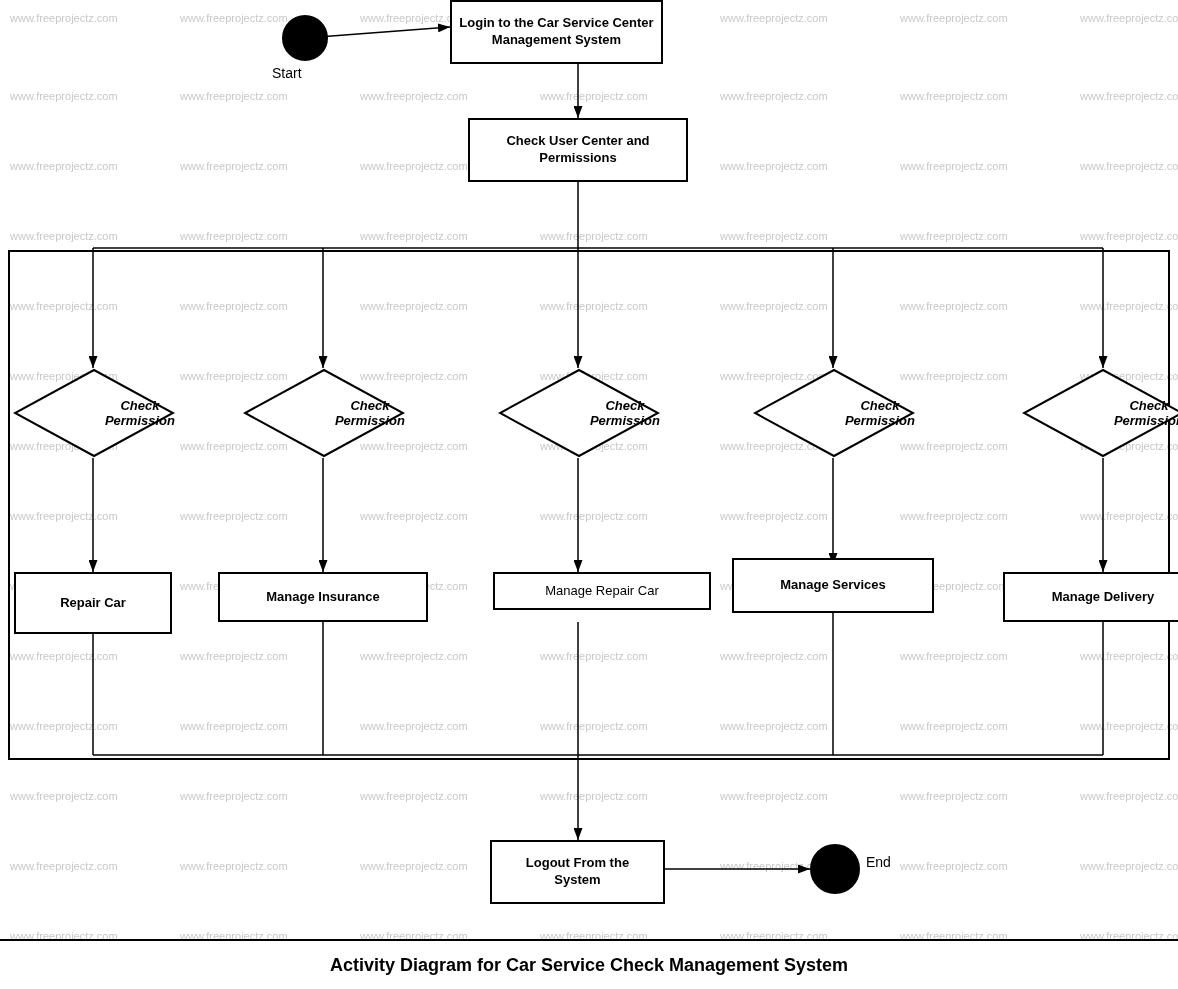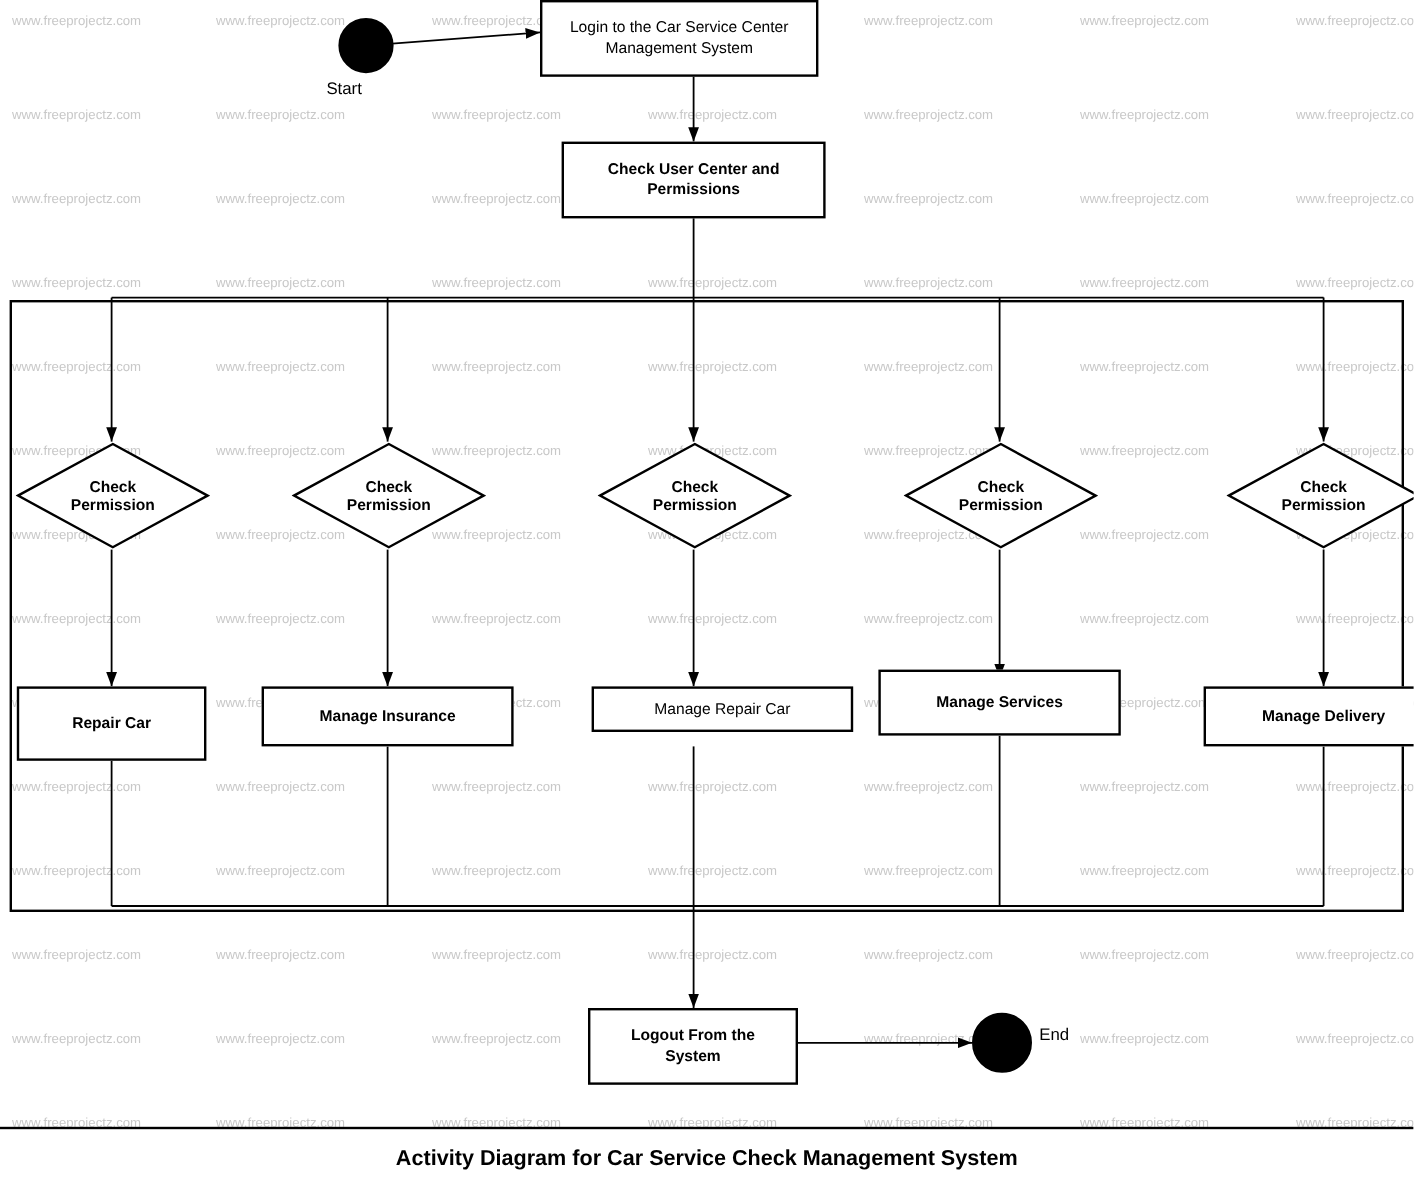--- a/index.html
+++ b/index.html
@@ -47,24 +47,25 @@
       font-weight: normal;
       line-height: 1.3;
     }
 
     .node-diamond {
       position: absolute;
       width: 160px;
       height: 90px;
       display: flex;
       align-items: center;
-      justify-content: center;
+      justify-content: flex-end;
       text-align: center;
       font-size: 13px;
       font-weight: bold;
+      font-style: italic;
     }
 
     .node-diamond svg {
       position: absolute;
       top: 0; left: 0;
     }
 
     .node-diamond .diamond-text {
       position: relative;
       z-index: 1;
@@ -287,21 +288,21 @@
 
     <line x1="578" y1="755" x2="578" y2="840" stroke="#000" stroke-width="1.5" marker-end="url(#arrowhead)"></line>
 
     <line x1="648" y1="869" x2="810" y2="869" stroke="#000" stroke-width="1.5" marker-end="url(#arrowhead)"></line>
   </svg>
 
   <div class="node-circle" style="width:46px; height:46px; top:15px; left:282px;"></div>
 
   <div class="node-label" style="top:65px; left:272px; font-weight:normal; font-size:14px;">Start</div>
 
-  <div class="node-rect" style="left:450px; top:0px; width:232px; height:64px; font-weight:normal;">
+  <div class="node-rect" style="left:450px; top:0px; width:213px; height:64px; font-weight:bold;">
     <span>Login to the Car Service Center Management System</span>
   </div>
 
   <div class="node-rect" style="left:468px; top:118px; width:220px; height:64px; font-weight:bold;">
     <span style="white-space:pre-line;">Check User Center and
 Permissions</span>
   </div>
 
   <div style="position:absolute; left:8px; top:250px; width:1162px; height:510px; border:2px solid #000; z-index:0; background:transparent;"></div>
 

